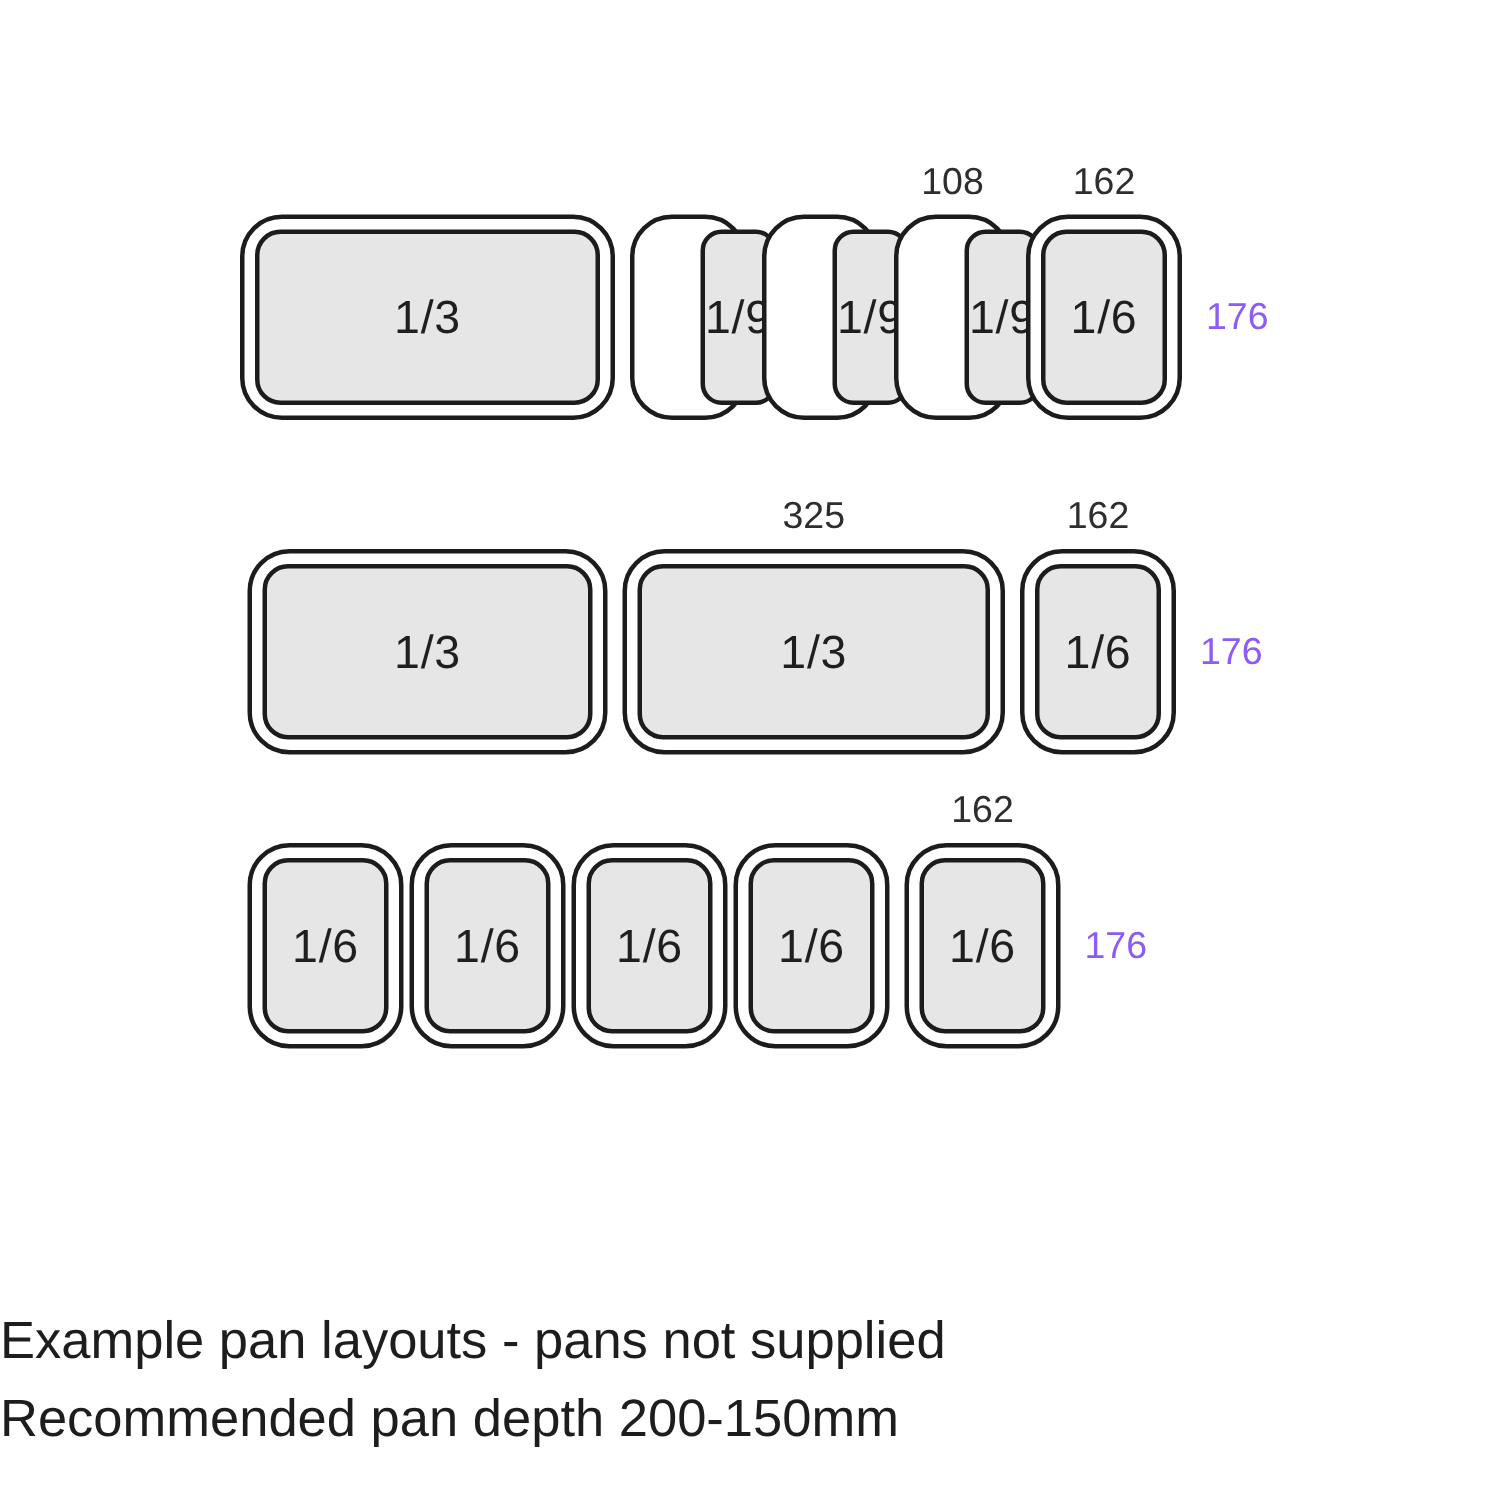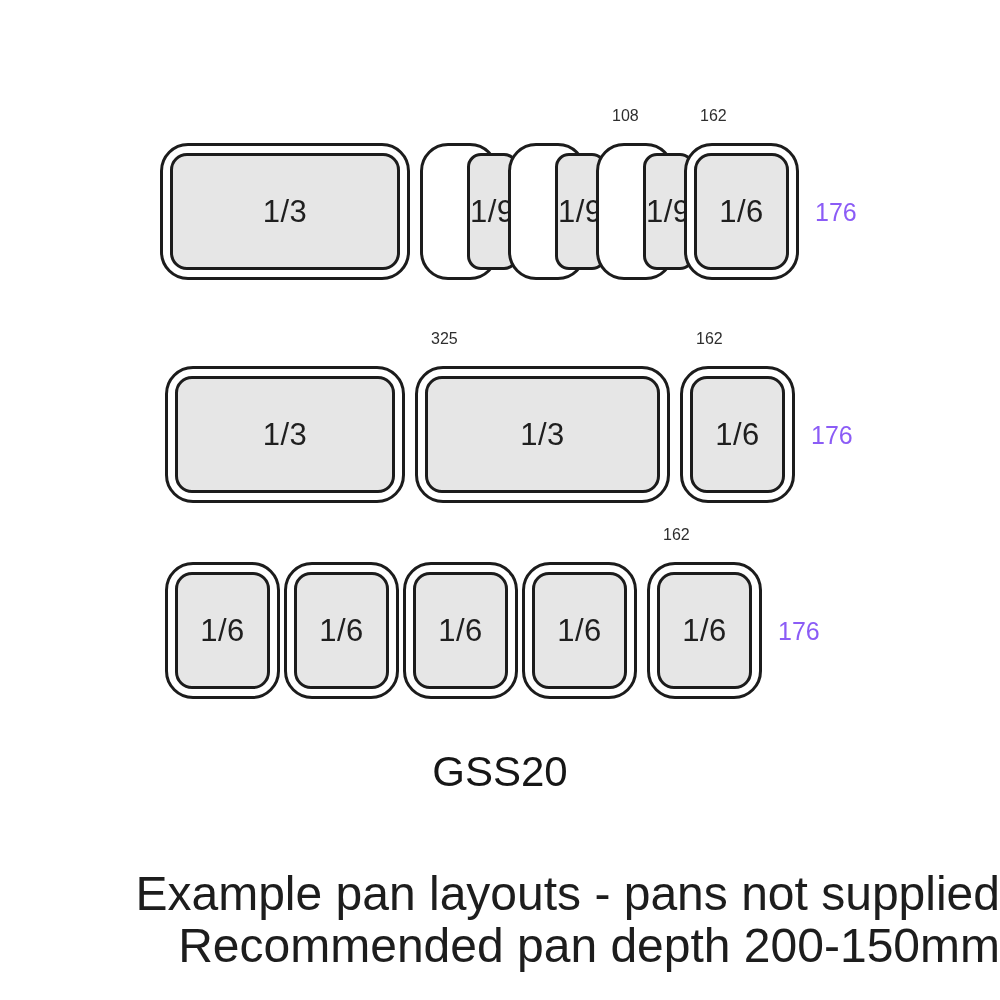--- a/index.html
+++ b/index.html
@@ -46,27 +46,28 @@
     justify-content: center;
     font-size: 31px;
     color: #1f1f1f;
     letter-spacing: 0.5px;
   }
   .third  { width: 250px; }
   .third-a { width: 240px; }
   .third-wide { width: 255px; }
   .ninth  { width: 78px; padding-left: 44px; }
   .ninth .pan-inner { border-radius: 14px; }
-  .sixth  { width: 115px; }
+  .sixth  { width: 104px; }
   .dim-top {
     position: absolute;
     top: -36px;
-    left: 16px;
+    left: 0;
     width: 100%;
-    font-size: 16px;
+    text-align: center;
+    font-size: 25px;
     color: #2e2e2e;
   }
   .dim-right {
     position: absolute;
     left: calc(100% + 16px);
     top: 50%;
     transform: translateY(-50%);
     font-size: 25px;
     color: #8b5cf6;
     white-space: nowrap;
@@ -78,22 +79,22 @@
     width: 1000px;
     text-align: center;
     font-size: 42px;
     color: #161616;
   }
   .footer {
     position: absolute;
     top: 868px;
     left: 0;
     width: 1000px;
-    text-align: right;
-    font-size: 48px;
+    text-align: left;
+    font-size: 35px;
     line-height: 52px;
     color: #1d1d1d;
   }
 </style>
 </head>
 <body>
 
 <div class="canvas">
 
   <div class="row" style="left:160px; top:143px;">
@@ -171,20 +172,19 @@
     </div>
     <div class="pan-wrap" style="margin-left:6px;">
       <span class="dim-top">162</span>
       <div class="pan sixth">
         <div class="pan-inner">1/6</div>
       </div>
     </div>
     <span class="dim-right">176</span>
   </div>
 
-  <div class="diagram-title">GSS20</div>
 
   <div class="footer">
     <div>Example pan layouts - pans not supplied</div>
     <div>Recommended pan depth 200-150mm</div>
   </div>
 
 </div>
 
 </body></html>

